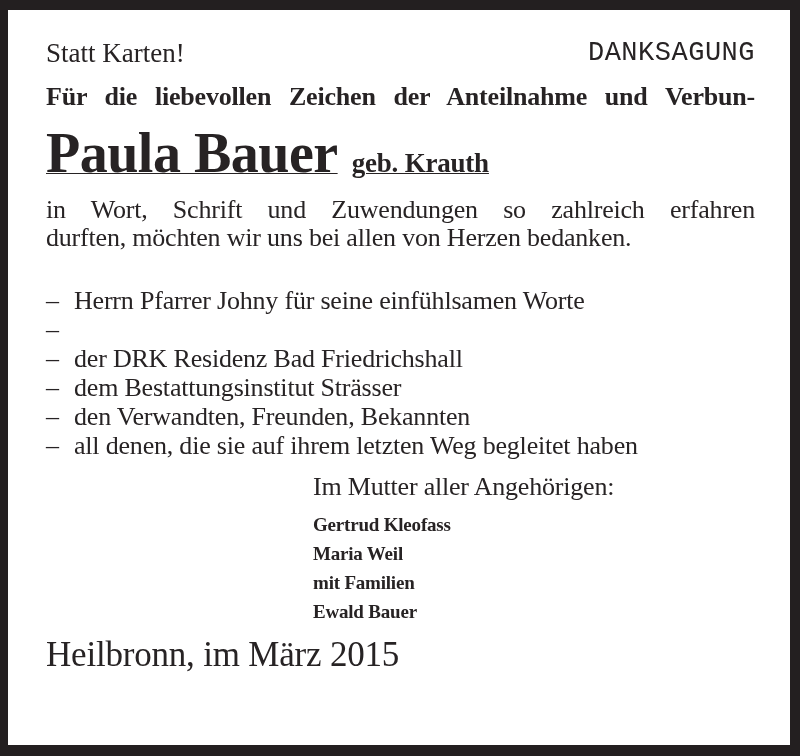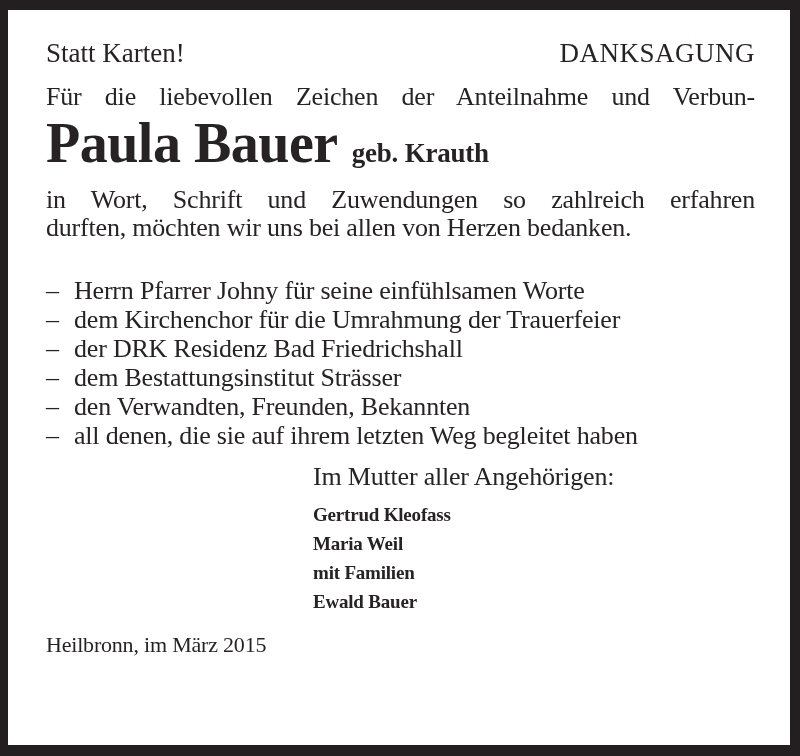--- a/index.html
+++ b/index.html
@@ -24,30 +24,31 @@
     padding:28px 35px 0 38px;
     color:var(--ink);
   }
   .header-row{
     display:flex;
     justify-content:space-between;
     align-items:flex-start;
     font-size:27px;
     line-height:30px;
   }
-  .header-right{letter-spacing:0.5px;}
+  .header-right{letter-spacing:0.5px;font-family:Liberation Mono, monospace;}
   .para{font-size:26px;letter-spacing:-0.2px;}
-  .intro{margin-top:14px;line-height:30px;}
+  .intro{margin-top:14px;line-height:30px;font-weight:bold;}
   .thanks{margin-top:14px;line-height:28px;}
   .jline{text-align:justify;text-align-last:justify;}
   .lline{text-align:left;}
   .title-row{
-    margin-top:2px;
+    margin-top:12px;
     height:58px;
     white-space:nowrap;
+    text-decoration:underline;
   }
   .deceased-name{
     font-size:56px;
     font-weight:bold;
     line-height:58px;
     letter-spacing:-0.5px;
   }
   .maiden-name{
     font-size:27px;
     font-weight:bold;
@@ -72,21 +73,21 @@
     letter-spacing:-0.2px;
   }
   .closing-names{
     margin-top:8px;
     font-weight:bold;
     font-size:19px;
     line-height:29px;
   }
   .place-date{
     margin-top:14px;
-    font-size:22px;
+    font-size:35px;
     line-height:30px;
     letter-spacing:-0.2px;
   }
 </style>
 </head>
 <body>
 
 <div class="notice">
   <div class="paper">
 
@@ -108,21 +109,20 @@
       <div class="lline">durften, möchten wir uns bei allen von Herzen bedanken.</div>
     </div>
 
     <ul class="ack-list">
       <li class="ack-item">
         <span class="dash">–</span>
         <span class="ack-text">Herrn Pfarrer Johny für seine einfühlsamen Worte</span>
       </li>
       <li class="ack-item">
         <span class="dash">–</span>
-        <span class="ack-text">dem Kirchenchor für die Umrahmung der Trauerfeier</span>
       </li>
       <li class="ack-item">
         <span class="dash">–</span>
         <span class="ack-text">der DRK Residenz Bad Friedrichshall</span>
       </li>
       <li class="ack-item">
         <span class="dash">–</span>
         <span class="ack-text">dem Bestattungsinstitut Strässer</span>
       </li>
       <li class="ack-item">

